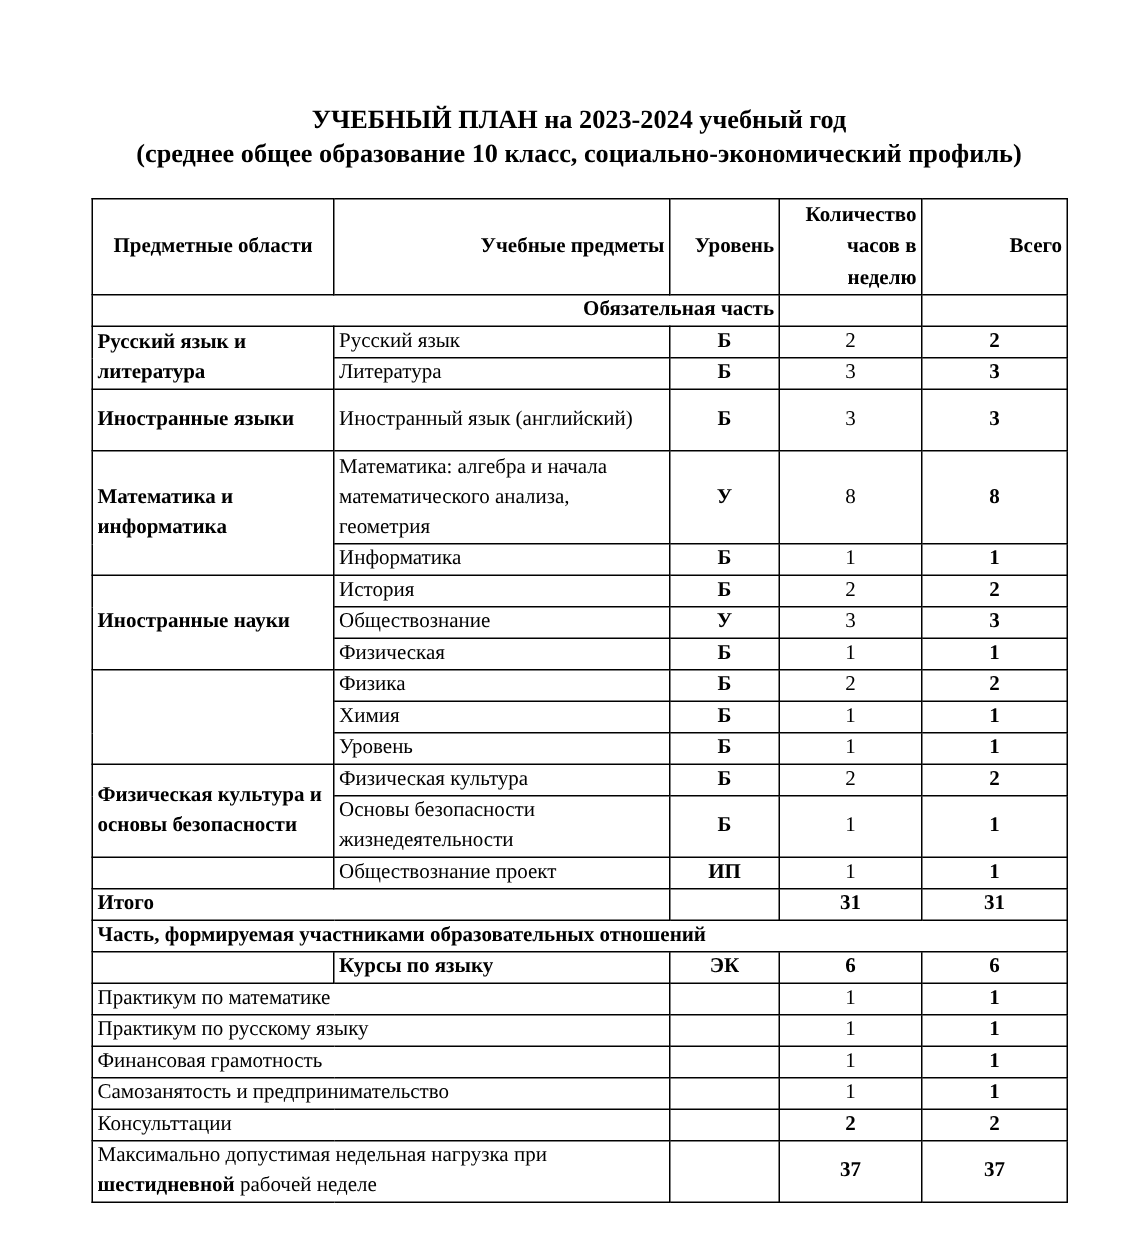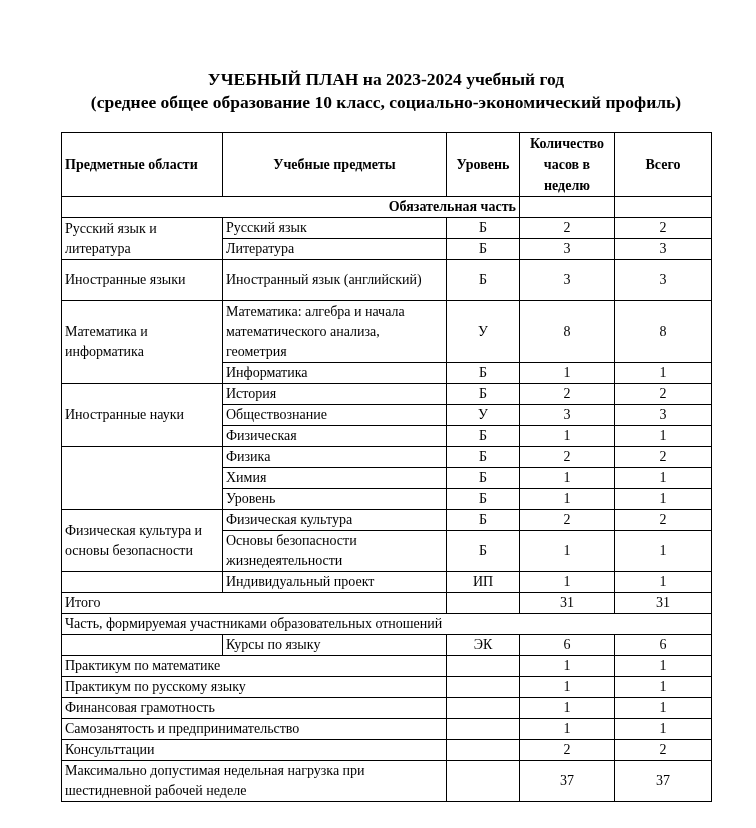--- a/index.html
+++ b/index.html
@@ -7,24 +7,24 @@
          font-family: "Liberation Serif", "DejaVu Serif", serif; color: #000; }
   .title { position: absolute; left: 0; width: 756px; text-align: center;
            font-weight: bold; font-size: 17.5px; line-height: 22px; }
   .t1 { top: 68px; left: 8px; }
   .t2 { top: 91px; left: 8px; }
   table { position: absolute; left: 61px; top: 132px; border-collapse: collapse;
           table-layout: fixed; width: 650px; font-size: 14px; }
   td { border: 1px solid #000; padding: 0 3px; line-height: 20px; vertical-align: middle;
        overflow: hidden; white-space: nowrap; }
   td.wrap { white-space: normal; }
-  .b { font-weight: normal; }
+  .b { font-weight: bold; }
   .c { text-align: center; }
-  .hdr td { height: 62px; font-weight: bold; text-align: center; }
-  .hdr td.left { text-align: left; }
+  .hdr td { height: 62px; font-weight: bold; text-align: right; }
+  .hdr td.left { text-align: center; }
   .hdr td.wrap { line-height: 21px; }
   tr.r td { height: 19px; }
   tr.r2 td { height: 40px; }
   tr.r3 td { height: 61px; }
   .mainpart { text-align: right; font-weight: bold; }
 </style>
 </head>
 <body>
 
 <div class="title t1">УЧЕБНЫЙ ПЛАН на 2023-2024 учебный год</div>
@@ -136,21 +136,21 @@
     <td class="c b">2</td>
   </tr>
   <tr class="r2">
     <td class="wrap">Основы безопасности жизнедеятельности</td>
     <td class="c b">Б</td>
     <td class="c">1</td>
     <td class="c b">1</td>
   </tr>
   <tr class="r">
     <td></td>
-    <td>Индивидуальный проект</td>
+    <td>Обществознание проект</td>
     <td class="c b">ИП</td>
     <td class="c">1</td>
     <td class="c b">1</td>
   </tr>
 
   <tr class="r">
     <td colspan="2" class="b">Итого</td>
     <td></td>
     <td class="c b">31</td>
     <td class="c b">31</td>

